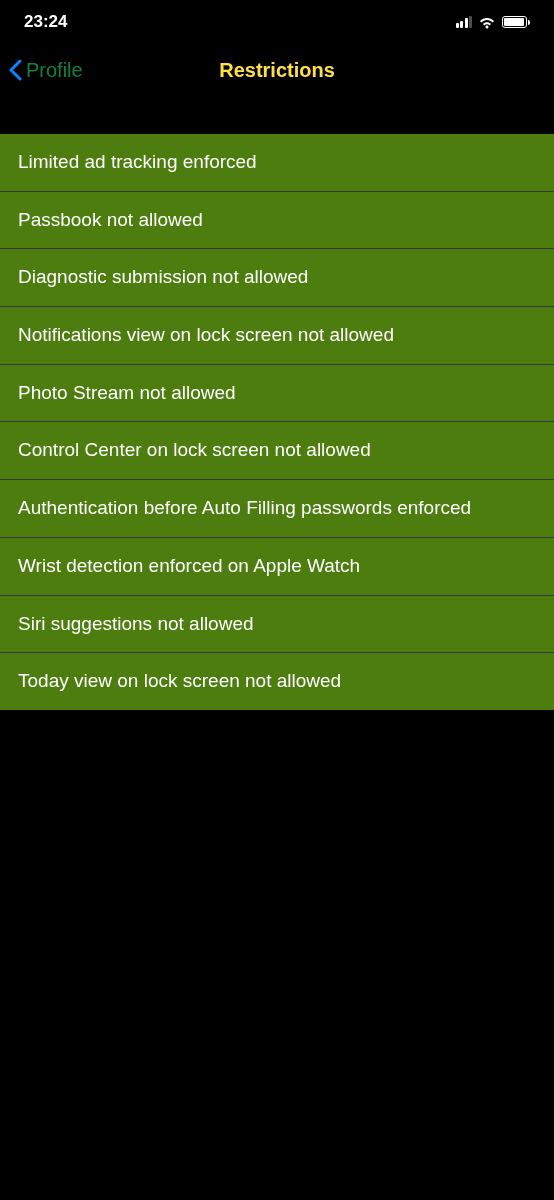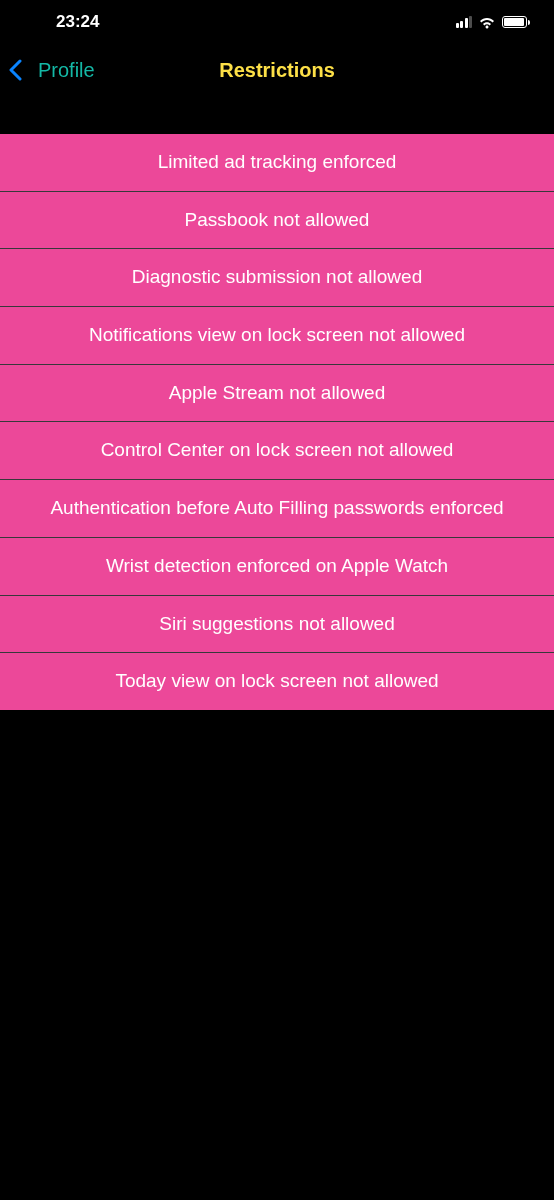--- a/index.html
+++ b/index.html
@@ -16,21 +16,20 @@
       overflow: hidden;
     }
     .status-bar {
       height: 44px;
       display: flex;
       justify-content: space-between;
       align-items: center;
       padding: 12px 24px;
       font-size: 17px;
       font-weight: 600;
-      margin-left: 32px;
     }
     .status-left {
       flex: 1;
     }
     .status-right {
       flex: 1;
       display: flex;
       justify-content: flex-end;
       align-items: center;
       gap: 6px;
@@ -81,43 +80,42 @@
     .nav-bar {
       height: 52px;
       display: flex;
       align-items: center;
       position: relative;
       padding: 0 8px;
     }
     .back-button {
       display: flex;
       align-items: center;
-      color: #14b8a6;
+      color: #15803d;
       font-size: 20px;
-      gap: 16px;
+      gap: 4px;
       cursor: pointer;
     }
     .back-chevron svg {
       display: block;
     }
     .nav-title {
       position: absolute;
       left: 50%;
       transform: translateX(-50%);
       font-size: 20px;
       font-weight: 600;
       color: #fde047;
     }
     .content-spacer {
       height: 38px;
       background: #000000;
     }
     .list-container {
-      background: #ec4899;
-      text-align: center;
+      background: #4d7c0f;
     }
     .list-item {
       padding: 16px 18px;
       font-size: 19px;
       color: #ffffff;
       line-height: 1.3;
       border-bottom: 0.5px solid #38383a;
     }
     .list-item:last-child {
       border-bottom: none;
@@ -163,19 +161,19 @@
   <div class="nav-title">Restrictions</div>
 </div>
 
 <div class="content-spacer"></div>
 
 <div class="list-container">
   <div class="list-item">Limited ad tracking enforced</div>
   <div class="list-item">Passbook not allowed</div>
   <div class="list-item">Diagnostic submission not allowed</div>
   <div class="list-item">Notifications view on lock screen not allowed</div>
-  <div class="list-item">Apple Stream not allowed</div>
+  <div class="list-item">Photo Stream not allowed</div>
   <div class="list-item">Control Center on lock screen not allowed</div>
   <div class="list-item">Authentication before Auto Filling passwords enforced</div>
   <div class="list-item">Wrist detection enforced on Apple Watch</div>
   <div class="list-item">Siri suggestions not allowed</div>
   <div class="list-item">Today view on lock screen not allowed</div>
 </div>
 
 </body></html>

